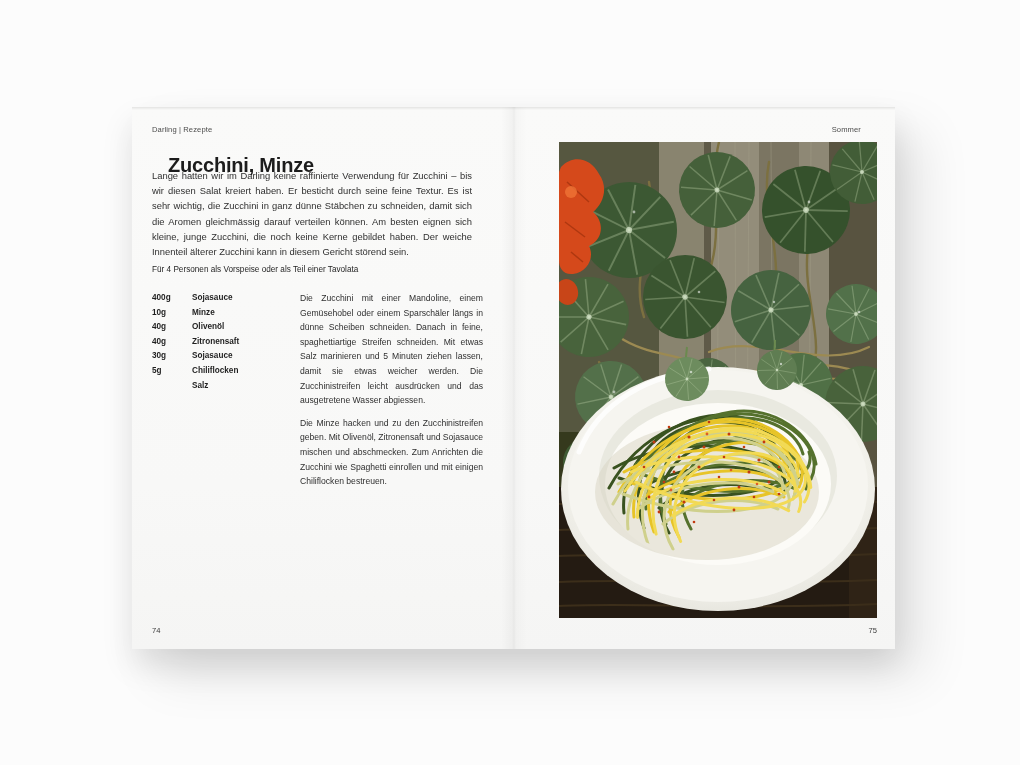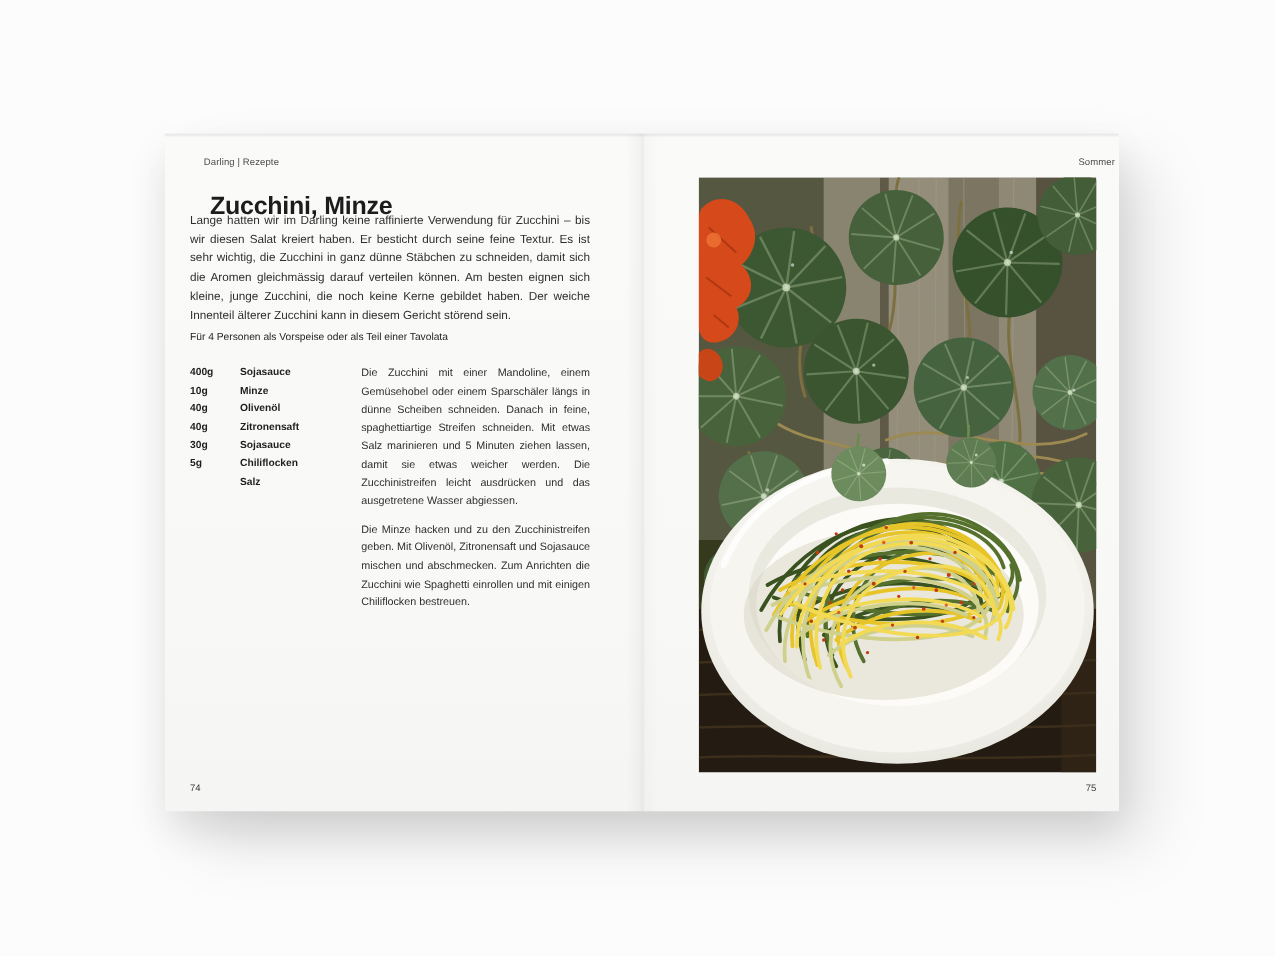--- a/index.html
+++ b/index.html
@@ -19,40 +19,40 @@
     background:linear-gradient(180deg,rgba(0,0,0,.09),rgba(0,0,0,0));
   }
   .spine{
     position:absolute;left:50%;top:0;bottom:0;width:26px;transform:translateX(-50%);
     background:linear-gradient(90deg,rgba(0,0,0,0) 0%,rgba(0,0,0,.03) 42%,rgba(0,0,0,.055) 50%,rgba(0,0,0,.02) 58%,rgba(0,0,0,0) 100%);
     pointer-events:none;
   }
   .running-head{
     position:absolute;top:18px;font-size:7.6px;letter-spacing:.1px;color:#4c4c4c;
   }
-  .head-left{left:20px;margin-left:11px;}
-  .head-right{right:3px;text-align:center;}
+  .head-left{left:20px;}
+  .head-right{right:34px;text-align:center;}
   .recipe-title{
     position:absolute;left:20px;top:31px;font-size:20px;font-weight:bold;
     letter-spacing:-.2px;color:#1c1c1c;
   }
   .intro{
     position:absolute;left:20px;top:61px;width:320px;
     font-size:9.4px;line-height:15.2px;color:#2f2f2f;
     text-align:justify;hyphens:auto;margin:0;
   }
   .serving{
     position:absolute;left:20px;top:156px;width:330px;
     font-size:8.2px;font-weight:normal;line-height:13px;color:#1f1f1f;
   }
   .ingredients{position:absolute;left:20px;top:184px;width:130px;}
   .ing-row{display:flex;line-height:14.6px;font-size:8.2px;font-weight:bold;color:#1f1f1f;}
   .ing-qty{width:40px;flex:0 0 40px;}
   .method{
-    position:absolute;left:157px;top:184px;width:183px;
+    position:absolute;left:168px;top:184px;width:183px;
     font-size:8.6px;line-height:14.6px;color:#2f2f2f;text-align:justify;hyphens:auto;
   }
   .method p{margin:0 0 8px 0;}
   .folio{
     position:absolute;top:519px;font-size:7.6px;font-weight:400;color:#3a3a3a;
   }
   .folio-left{left:20px;}
   .folio-right{right:18px;}
   .photo{
     position:absolute;left:427px;top:35px;width:318px;height:476px;display:block;

